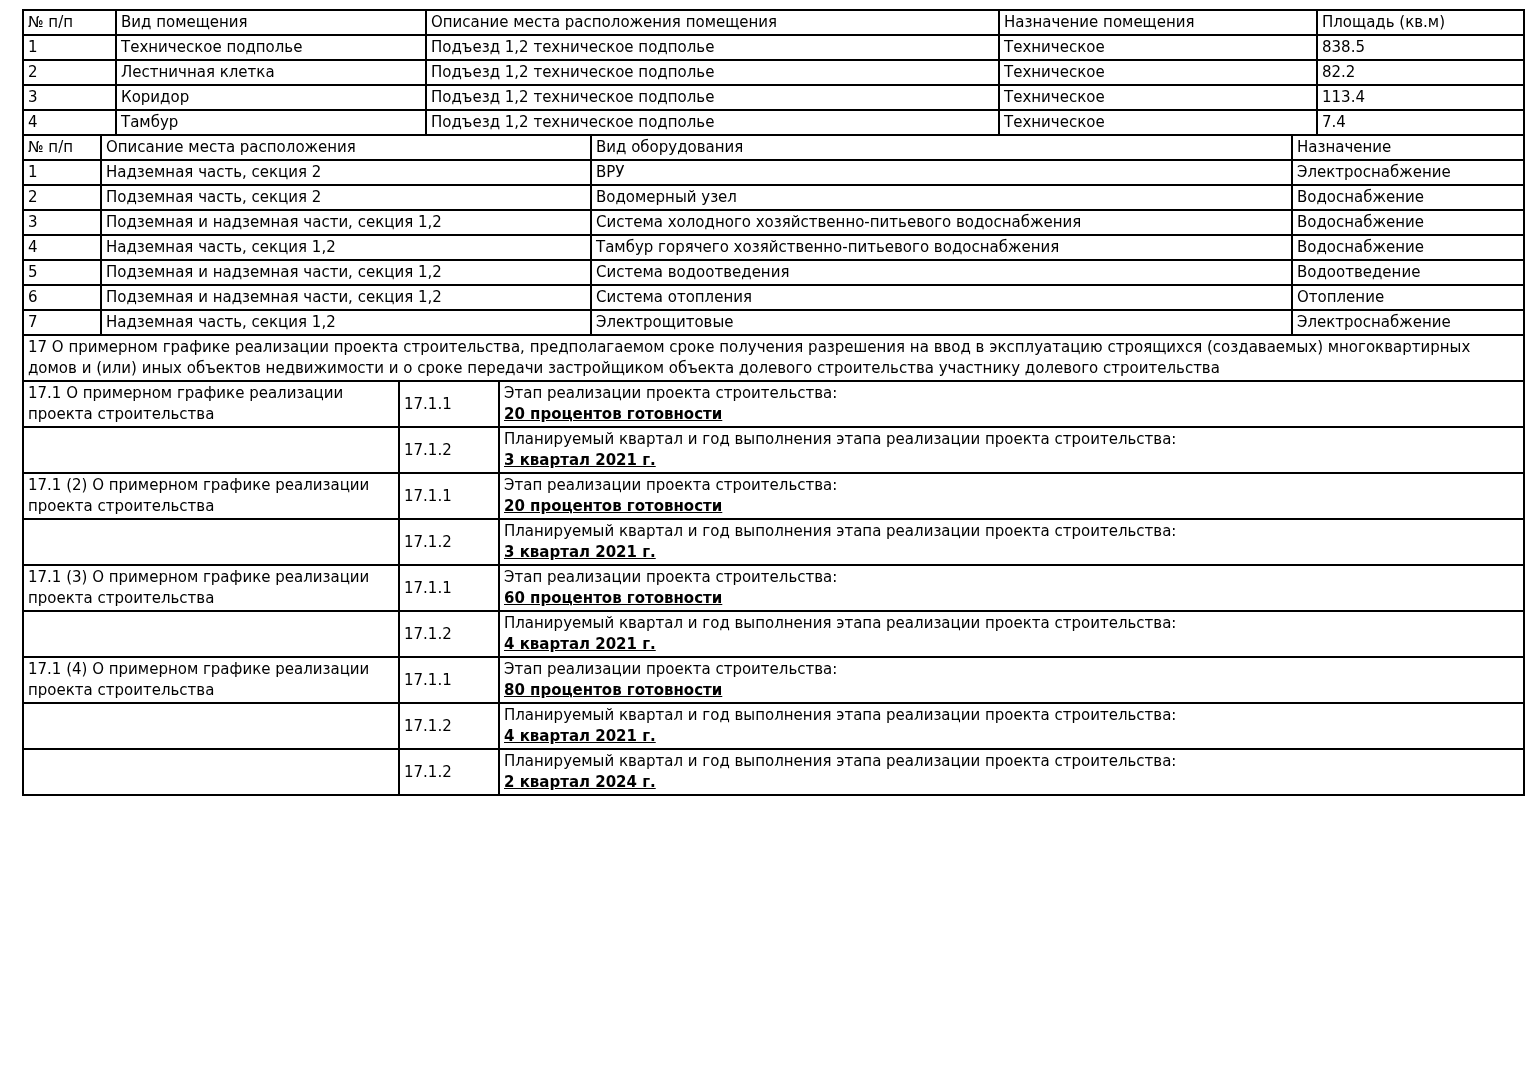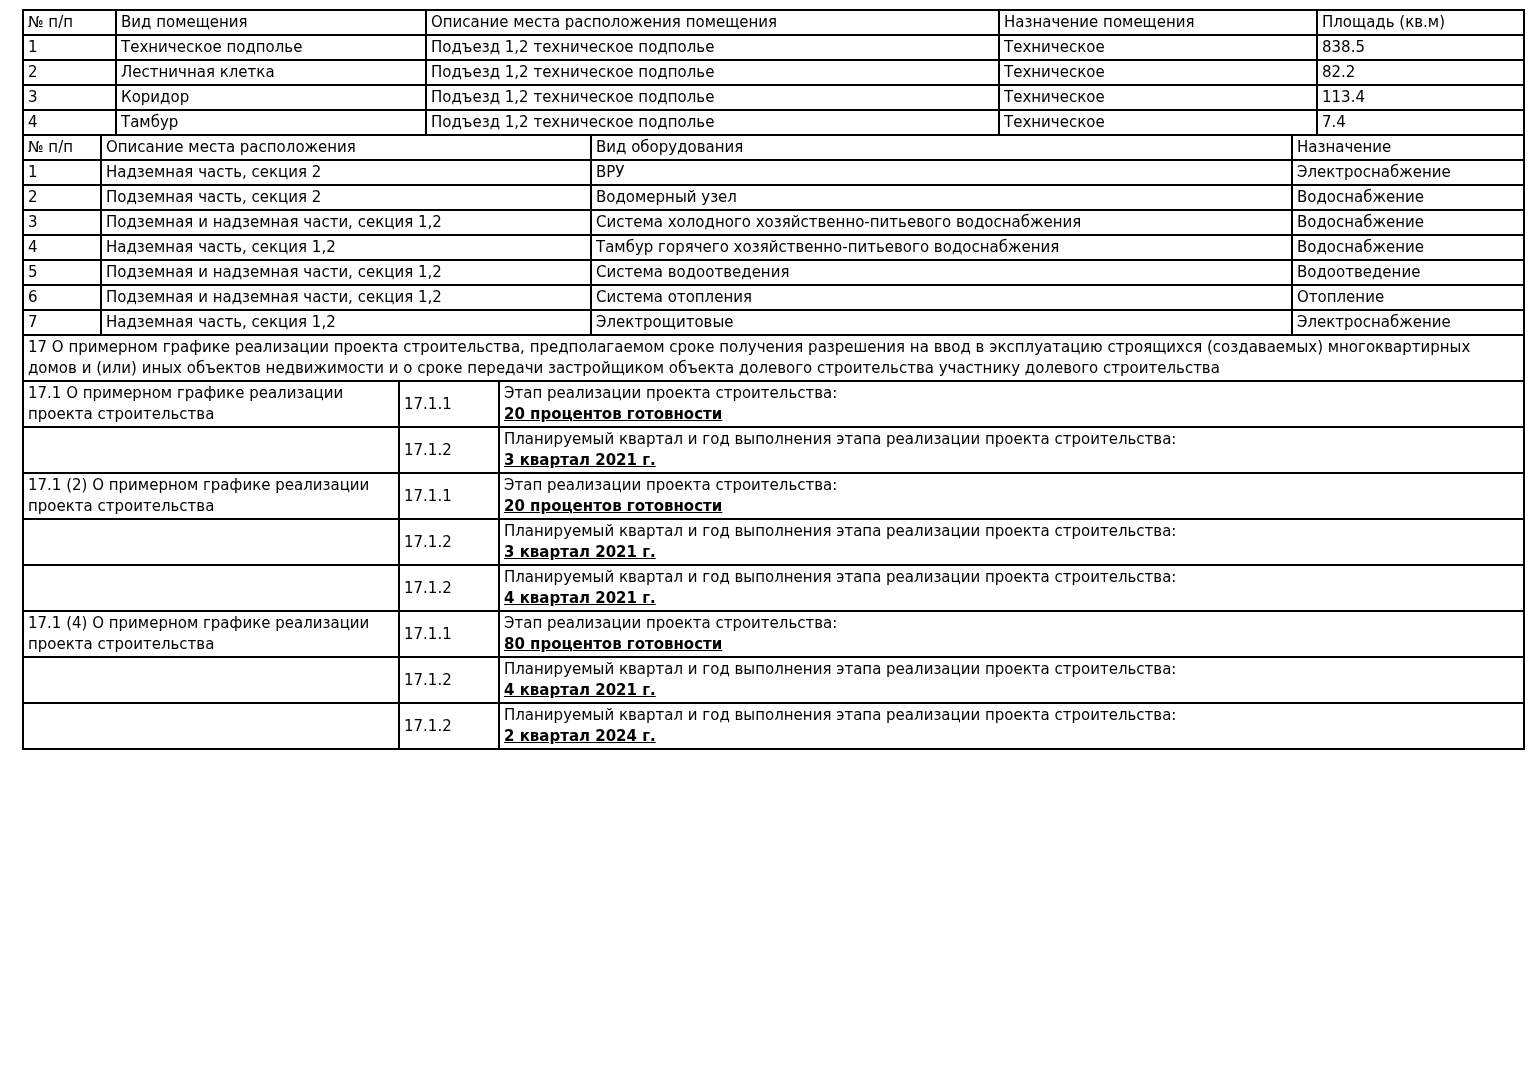--- a/index.html
+++ b/index.html
@@ -198,20 +198,28 @@
     <tr class="sched-row">
       <td></td>
       <td class="code-cell">17.1.2</td>
       <td>
         <div>Планируемый квартал и год выполнения этапа реализации проекта строительства:</div>
         <div class="bold">3 квартал 2021 г.</div>
       </td>
     </tr>
 
     <tr class="sched-row">
+      <td>17.1 (3) О примерном графике реализации проекта строительства</td>
+      <td class="code-cell">17.1.1</td>
+      <td>
+        <div>Этап реализации проекта строительства:</div>
+        <div class="bold">60 процентов готовности</div>
+      </td>
+    </tr>
+    <tr class="sched-row">
       <td></td>
       <td class="code-cell">17.1.2</td>
       <td>
         <div>Планируемый квартал и год выполнения этапа реализации проекта строительства:</div>
         <div class="bold">4 квартал 2021 г.</div>
       </td>
     </tr>
 
     <tr class="sched-row">
       <td>17.1 (4) О примерном графике реализации проекта строительства</td>

